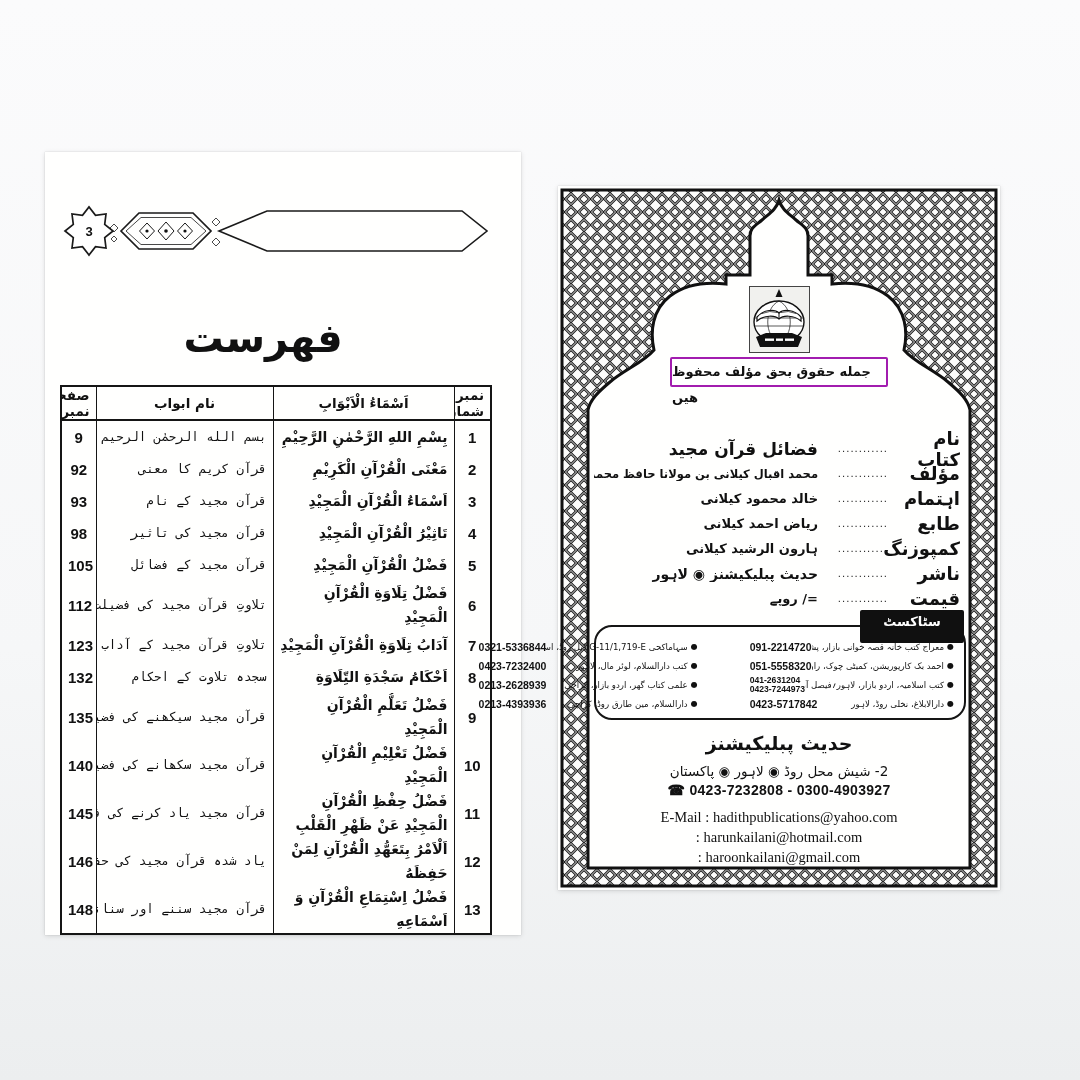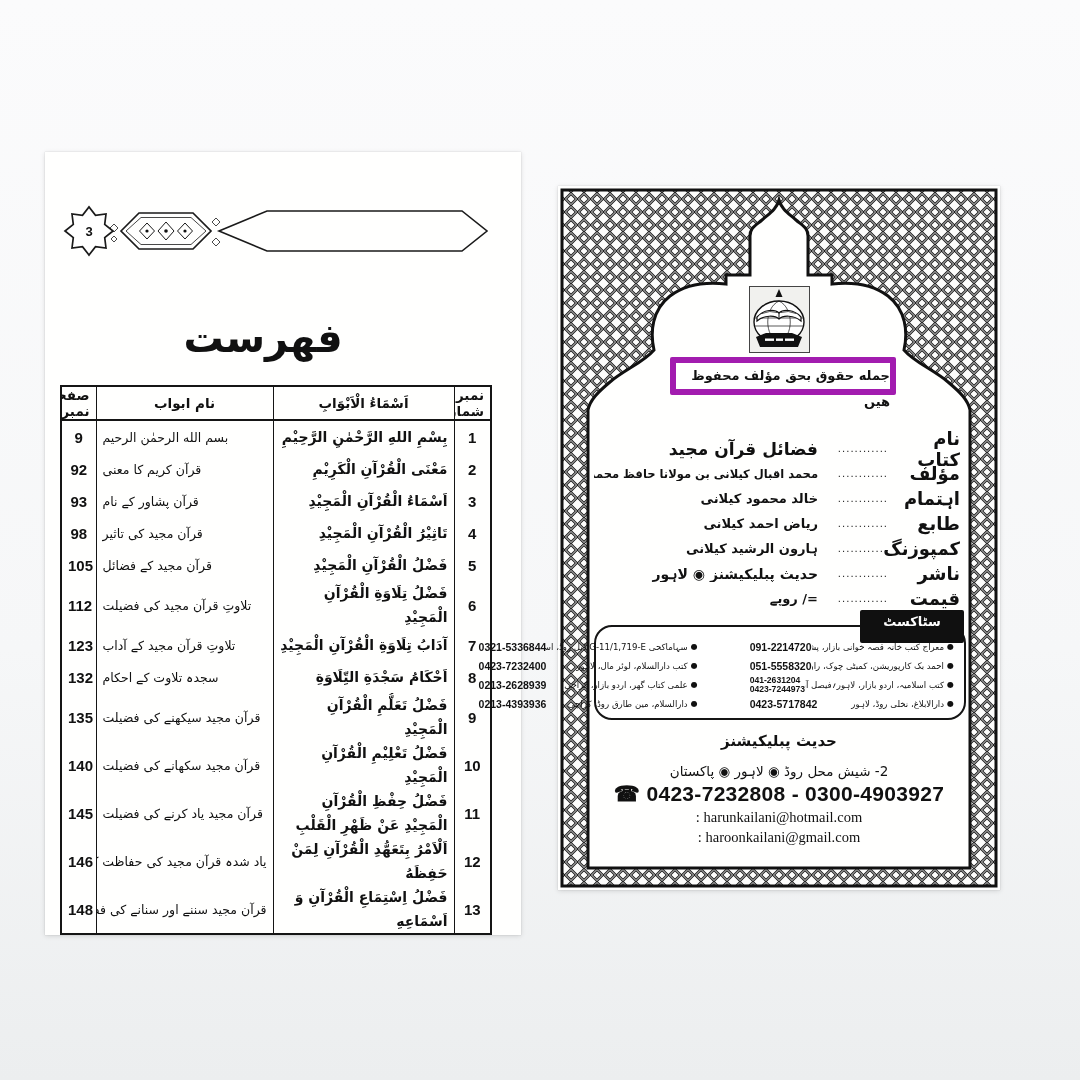--- a/index.html
+++ b/index.html
@@ -19,27 +19,27 @@
   .toc-wrap{position:absolute;left:15px;top:233px;width:430px;}
   table.toc{border-collapse:collapse;table-layout:fixed;width:430px;border:2.4px solid #151515;direction:rtl;}
   table.toc th,table.toc td{border-inline-end:1.6px solid #151515;padding:0 6px;overflow:hidden;}
   table.toc th:last-child,table.toc td:last-child{border-inline-end:none;}
   table.toc th{border-bottom:2px solid #151515;height:30px;font-size:13.5px;font-weight:700;}
   th.h-serial{font-size:11px;}
   th.h-page{font-size:11px;}
   table.toc td{height:32px;vertical-align:middle;}
   td.c-serial{text-align:center;font-weight:700;font-size:15px;font-family:"Liberation Sans",sans-serif;}
   td.c-arabic{font-size:14px;font-weight:700;text-align:right;white-space:normal;line-height:24px;}
-  td.c-urdu{font-size:12.5px;text-align:left;white-space:nowrap;}
+  td.c-urdu{font-size:12.5px;text-align:right;white-space:nowrap;font-family:Liberation Mono, monospace;}
   td.c-page{text-align:center;font-weight:700;font-size:15px;font-family:"Liberation Sans",sans-serif;direction:ltr;}
 
   
   .border-svg{position:absolute;inset:0;}
   .copyright-box{position:absolute;left:112px;top:171px;width:214px;height:26px;line-height:26px;
-    border:6px solid #a21caf;border-radius:2px;background:#fff;text-align:right;
+    border:2px solid #a21caf;border-radius:2px;background:#fff;text-align:left;
     font-size:13px;font-weight:700;direction:rtl;}
   .info-block{position:absolute;left:36px;right:40px;top:250px;direction:rtl;}
   .info-row{display:flex;align-items:center;height:25px;}
   .info-row .label{width:72px;font-size:18px;font-weight:700;flex:none;}
   .info-row .dots{width:60px;flex:none;font-size:10px;letter-spacing:1px;color:#222;overflow:hidden;white-space:nowrap;}
   .info-row .value{flex:1;font-size:13px;font-weight:700;padding-right:10px;white-space:nowrap;overflow:hidden;}
   .info-row:nth-child(1) .value{font-size:17px;font-weight:800;}
   .info-row:nth-child(2) .value{font-size:11.5px;}
   .info-row:nth-child(6) .value{font-size:14px;}
   .stockists-tab{position:absolute;right:36px;top:424px;width:104px;height:33px;line-height:23px;
@@ -49,25 +49,25 @@
     padding:10px 10px 4px 8px;box-sizing:border-box;direction:rtl;
     display:grid;grid-template-columns:1fr 1.06fr;column-gap:8px;align-content:space-between;}
   .stk-col{display:flex;flex-direction:column;justify-content:space-between;}
   .stk-entry{display:flex;align-items:center;height:19px;}
   .stk-bullet{font-size:8px;margin-left:3px;flex:none;}
   .stk-name{flex:1;font-size:8.6px;white-space:nowrap;overflow:hidden;}
   .stk-phone{font-size:10.5px;font-weight:700;direction:ltr;unicode-bidi:isolate;
     font-family:"Liberation Sans",sans-serif;flex:none;margin-left:44px;}
   .stk-phone.multi{display:flex;flex-direction:column;font-size:8.6px;line-height:9px;text-align:left;}
   .pub-name{position:absolute;left:0;right:0;top:546px;text-align:center;
-    font-size:15px;font-weight:800;direction:rtl;}
+    font-size:19px;font-weight:800;direction:rtl;}
   .pub-address{position:absolute;left:0;right:0;top:577px;text-align:center;
     font-size:13.5px;font-weight:400;direction:rtl;}
   .pub-phone{position:absolute;left:0;right:0;top:596px;text-align:center;
-    font-size:21px;font-weight:700;direction:ltr;font-family:"Liberation Sans",sans-serif;letter-spacing:.3px;}
+    font-size:14px;font-weight:700;direction:ltr;font-family:"Liberation Sans",sans-serif;letter-spacing:.3px;}
   .pub-emails{position:absolute;left:0;right:0;top:621px;text-align:center;direction:ltr;
     font-family:"Liberation Serif",serif;font-size:14.5px;}
   .pub-emails div{line-height:20px;}
 </style>
 </head>
 <body>
 
 <div class="page page-left">
 
   <svg class="header-ornament" viewBox="0 0 430 66">
@@ -121,21 +121,21 @@
           </tr>
           <tr>
             <td class="c-serial">2</td>
             <td class="c-arabic">مَعْنَى الْقُرْآنِ الْكَرِيْمِ</td>
             <td class="c-urdu">قرآن کریم کا معنی</td>
             <td class="c-page">92</td>
           </tr>
           <tr>
             <td class="c-serial">3</td>
             <td class="c-arabic">اَسْمَاءُ الْقُرْآنِ الْمَجِيْدِ</td>
-            <td class="c-urdu">قرآن پشاور کے نام</td>
+            <td class="c-urdu">قرآن مجید کے نام</td>
             <td class="c-page">93</td>
           </tr>
           <tr>
             <td class="c-serial">4</td>
             <td class="c-arabic">تَاثِيْرُ الْقُرْآنِ الْمَجِيْدِ</td>
             <td class="c-urdu">قرآن مجید کی تاثیر</td>
             <td class="c-page">98</td>
           </tr>
           <tr>
             <td class="c-serial">5</td>
@@ -330,16 +330,17 @@
           <span class="stk-name">دارالسلام، مین طارق روڈ، کراچی</span>
           <span class="stk-phone"><span>0213-4393936</span></span>
         </div>
       </div>
   </div>
 
   <div class="pub-name">حدیث پبلیکیشنز</div>
   <div class="pub-address">2- شیش محل روڈ ◉ لاہور ◉ پاکستان</div>
   <div class="pub-phone">☎ 0423-7232808 - 0300-4903927</div>
   <div class="pub-emails">
+      <div>E-Mail : hadithpublications@yahoo.com</div>
       <div>: harunkailani@hotmail.com</div>
       <div>: haroonkailani@gmail.com</div>
     </div>
 </div>
 
 </body></html>

